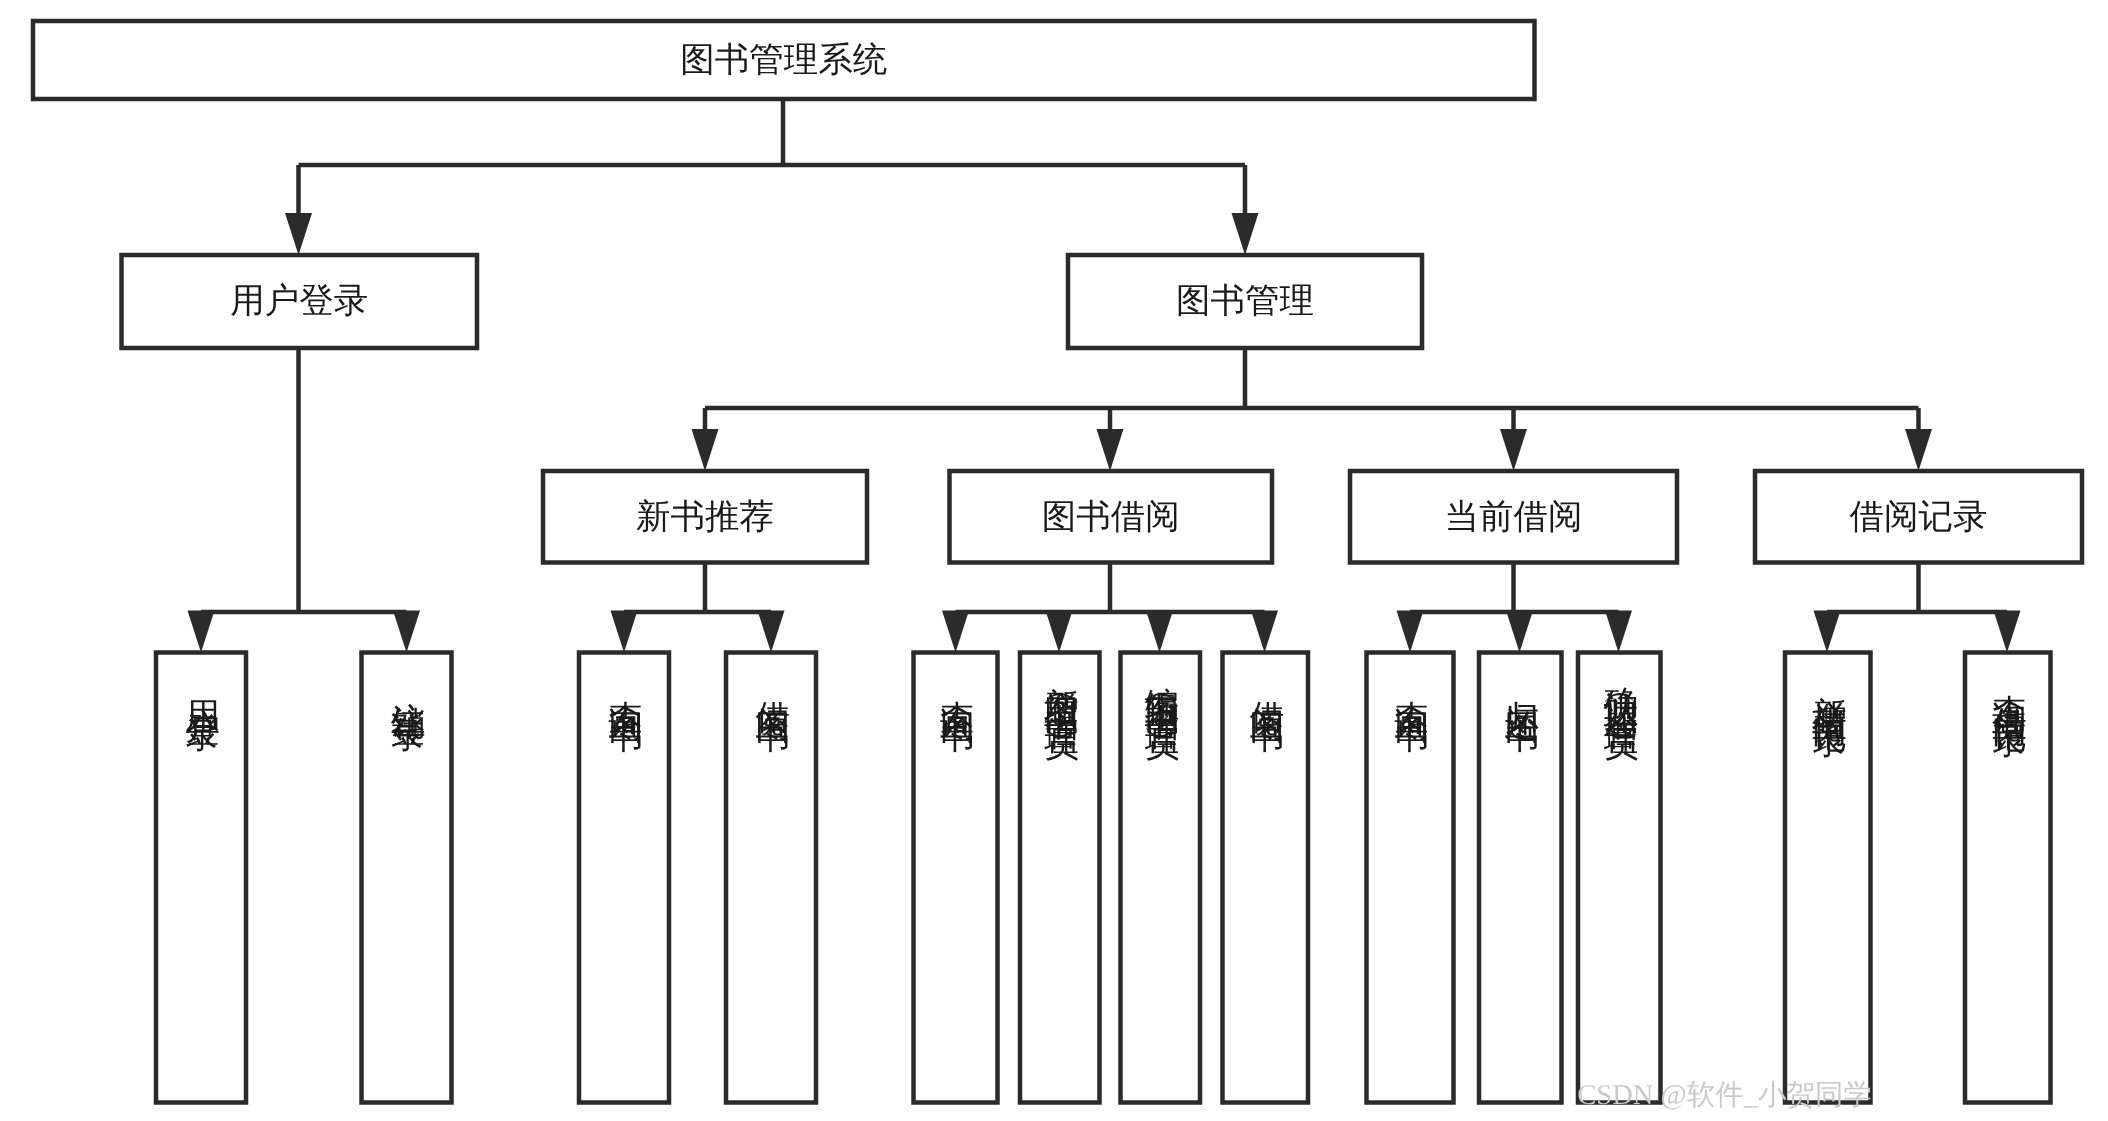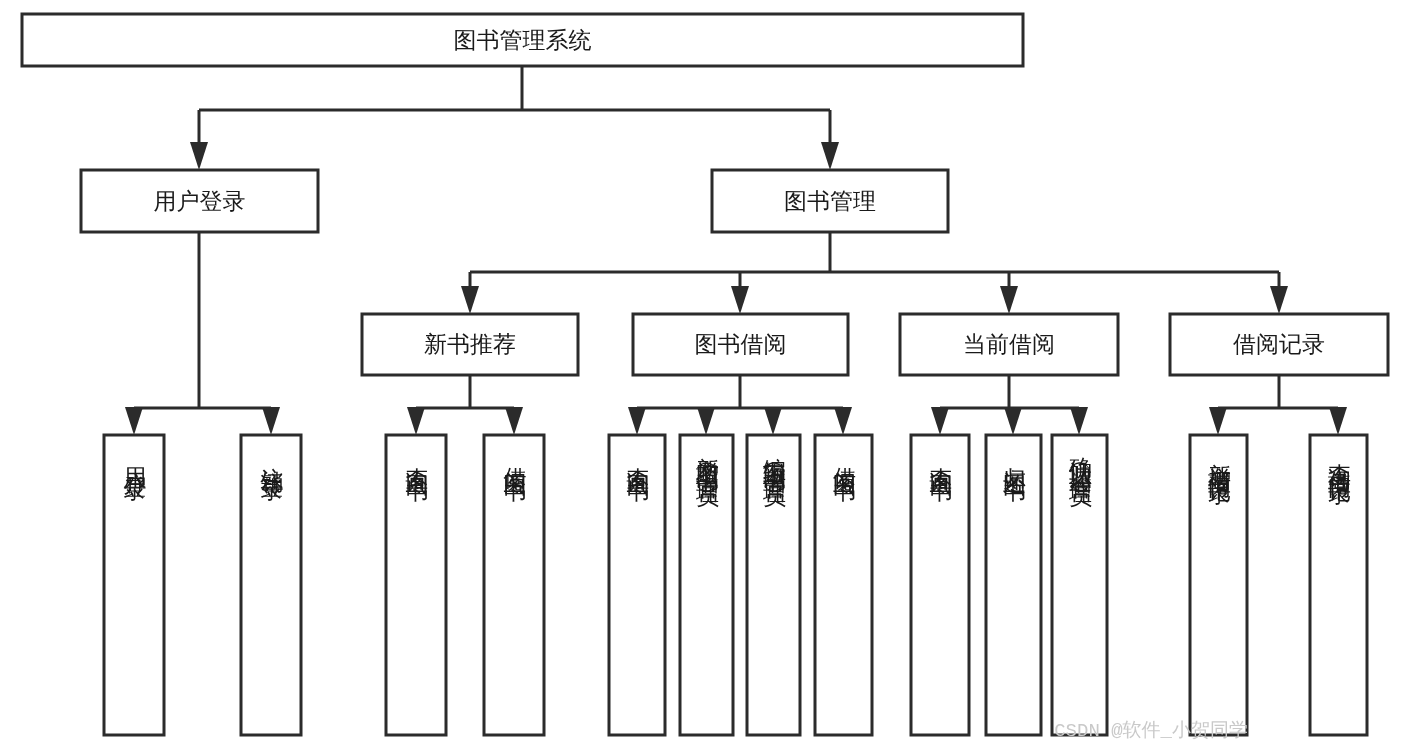--- a/index.html
+++ b/index.html
@@ -57,21 +57,21 @@
   .arrow-head {
     fill: #2b2b2b;
     stroke: none;
   }
   .watermark-text {
     position: absolute;
     right: 8px;
     bottom: 4px;
     font-size: 19px;
     color: #c9c9c9;
-    font-family: Liberation Mono, monospace;
+    font-family: Liberation Serif, serif;
     white-space: nowrap;
     user-select: none;
     pointer-events: none;
   }
 </style>
 </head>
 <body>
 
 <div id="diagram-root">
   <svg class="diagram-canvas" viewBox="0 0 1405 747" xmlns="http://www.w3.org/2000/svg">

